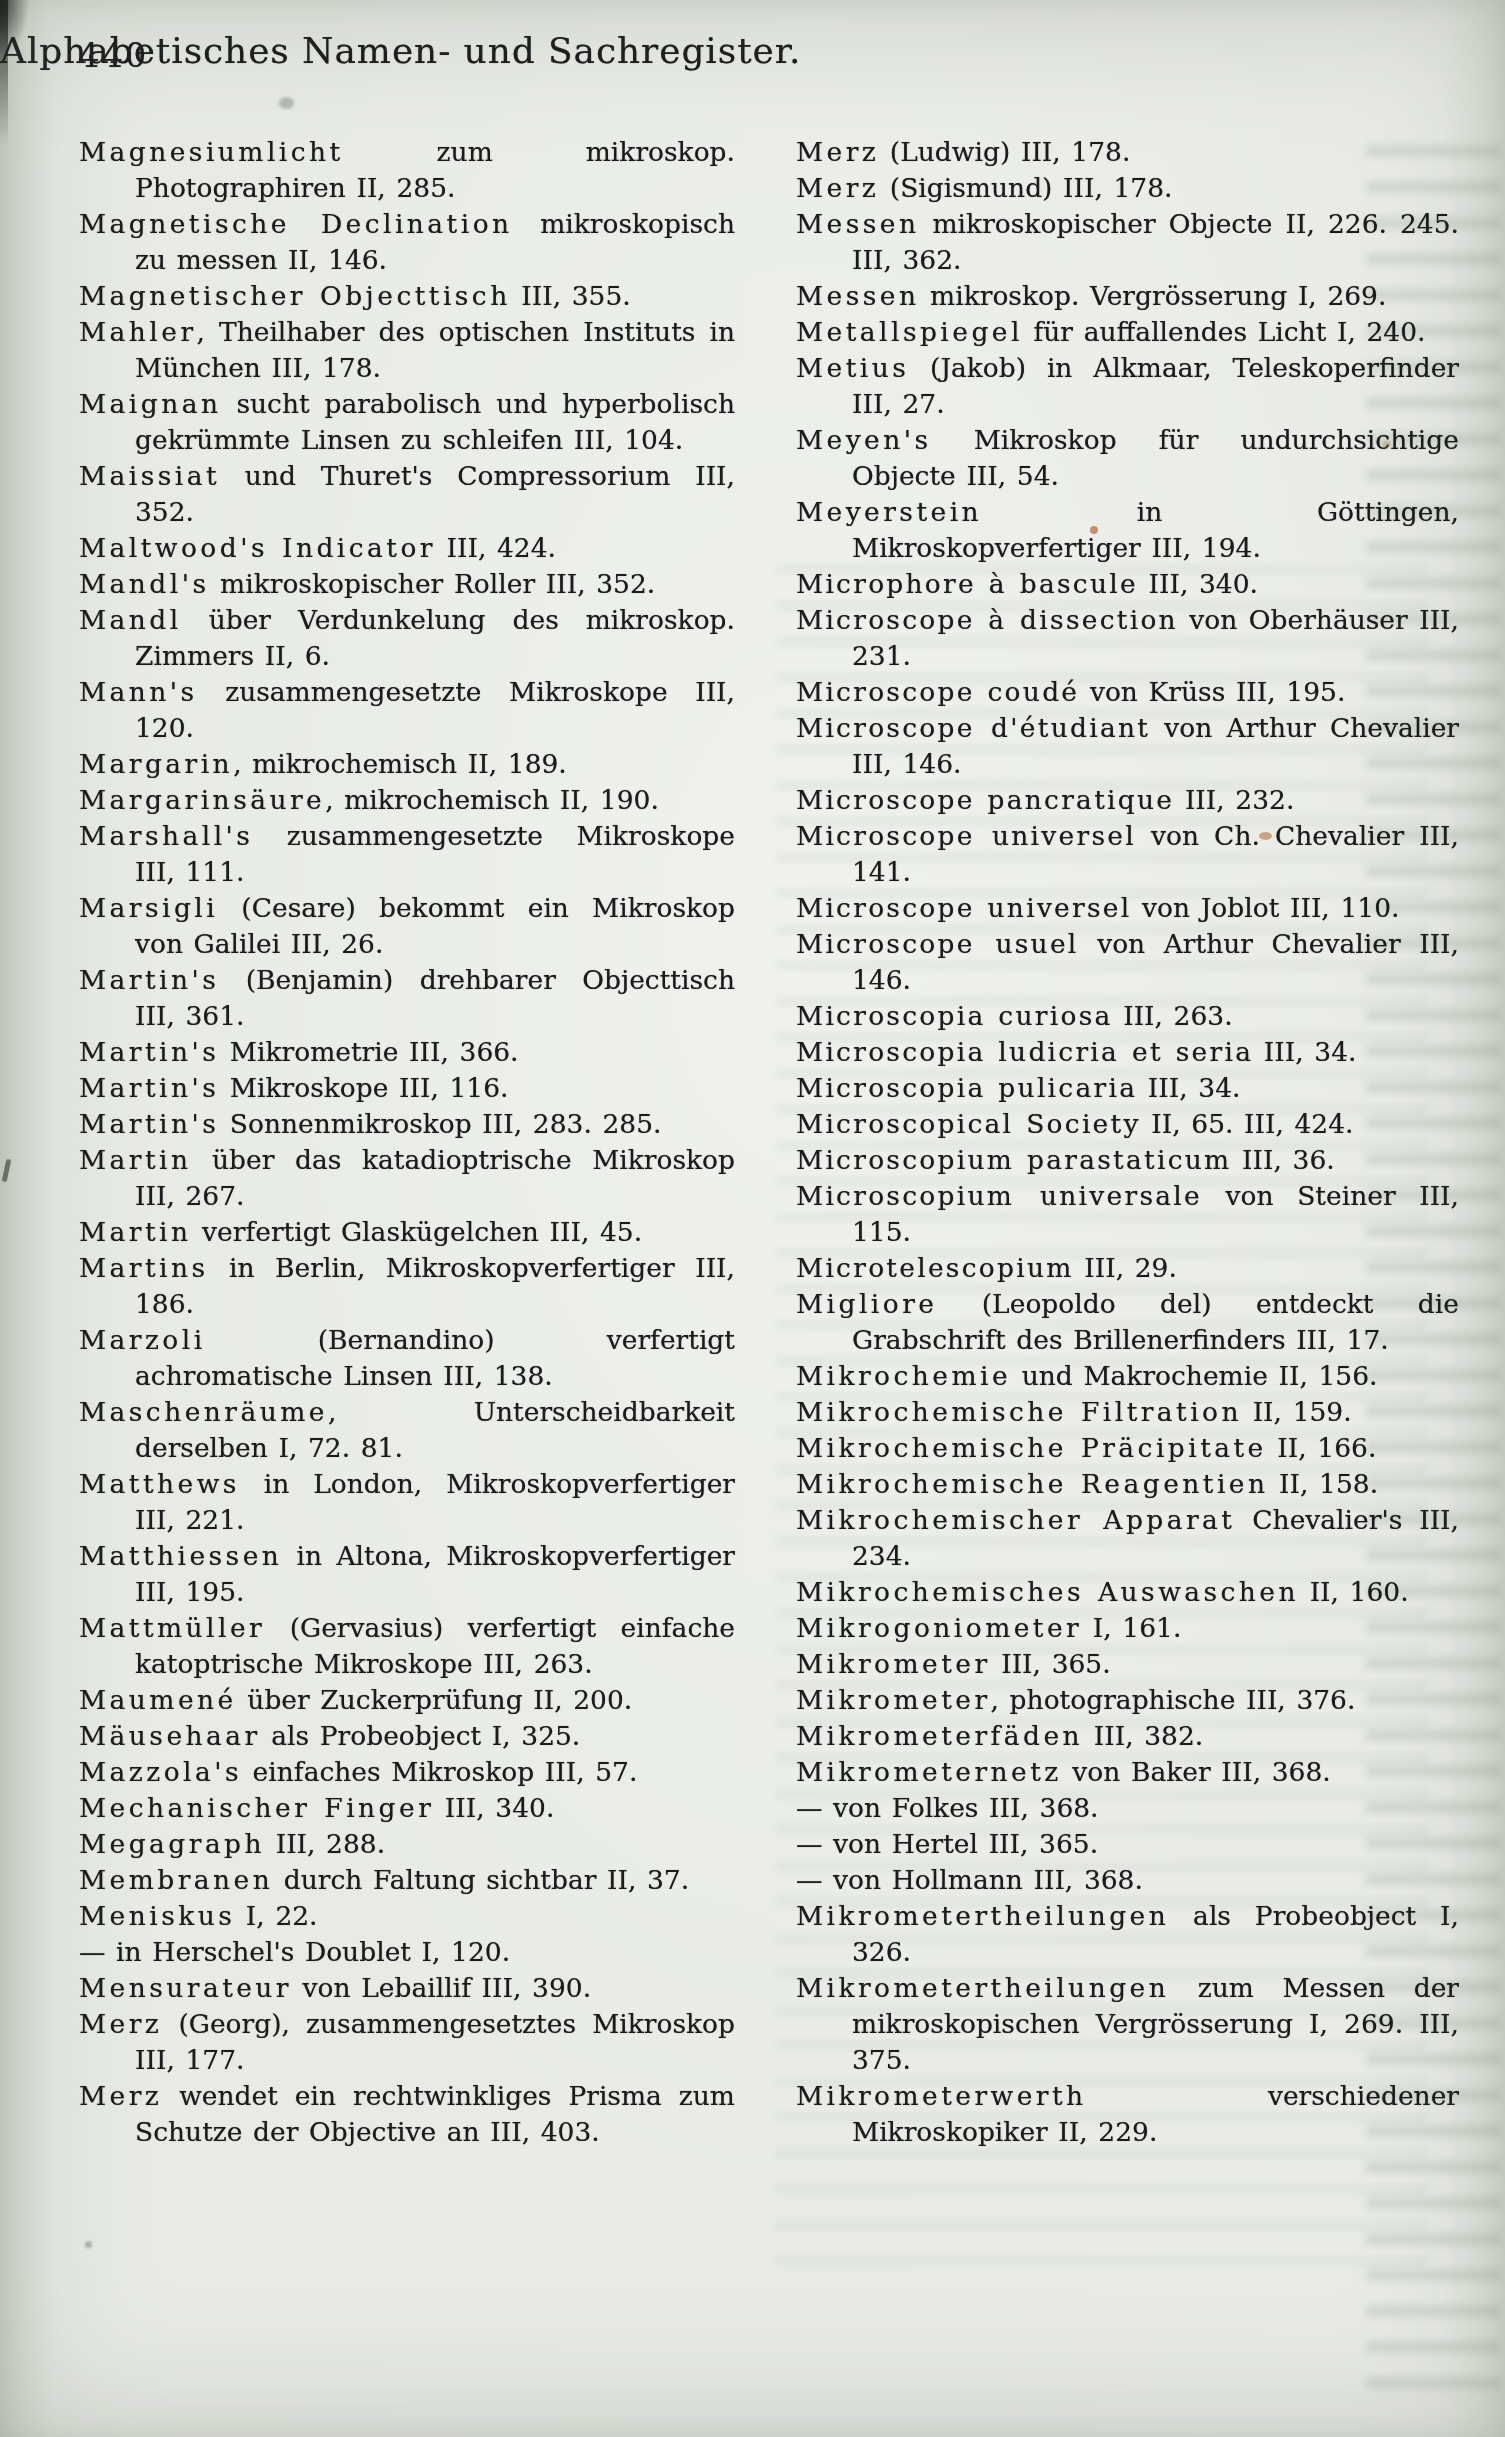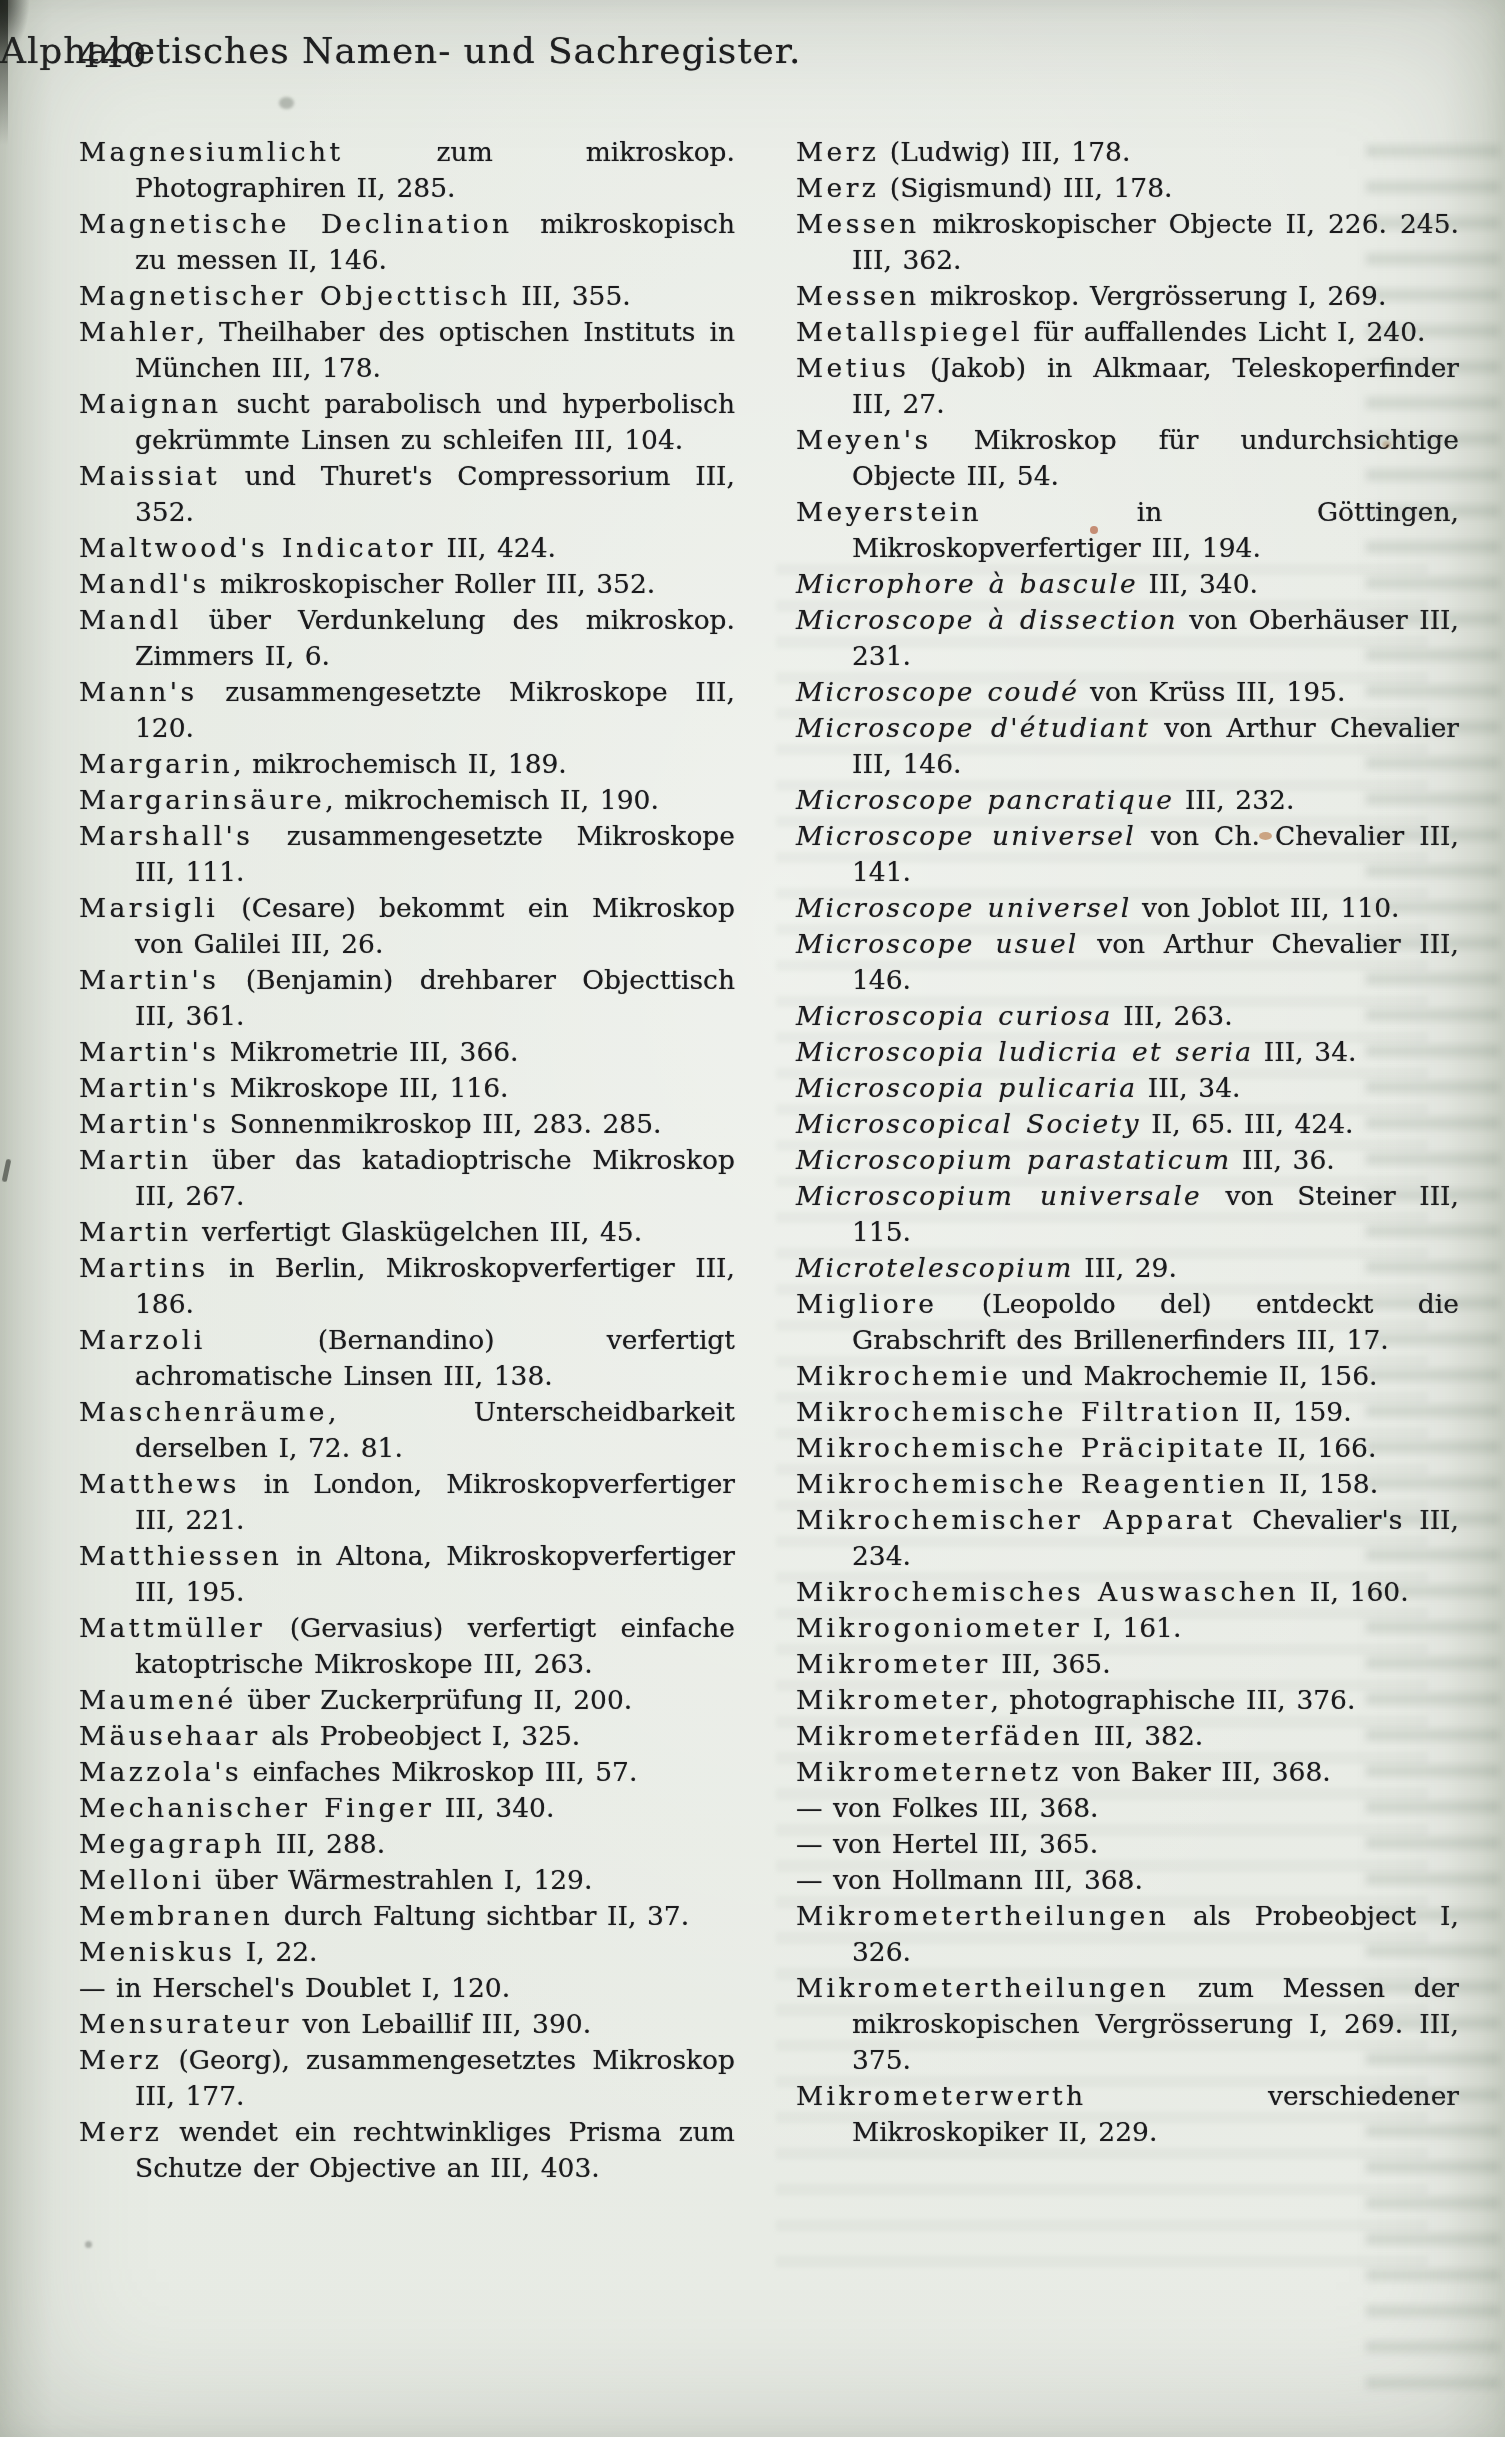--- a/index.html
+++ b/index.html
@@ -22,21 +22,21 @@
   .page-title{position:absolute;left:0;right:71px;top:30px;text-align:left;font-size:36px;
     letter-spacing:0.9px;text-shadow:0 0 0.9px rgba(25,25,30,0.6);}
   .page-number{text-shadow:0 0 0.9px rgba(25,25,30,0.6);text-align:right;}
   
   .col{position:absolute;top:134px;text-align:justify;font-size:26.5px;line-height:36px;}
   .col-left{left:79px;width:656px;}
   .col-right{left:796px;width:663px;}
   .entry{margin:0;padding-left:56px;text-indent:-56px;text-shadow:0 0 0.9px rgba(25,25,30,0.62);
     word-spacing:2.2px;}
   .entry .term{letter-spacing:0.13em;}
-  .entry.italic .term{font-style:italic;letter-spacing:0.085em;margin-top:36px;}
+  .entry.italic .term{letter-spacing:0.085em;margin-top:36px;}
   .entry.italic .rest{font-style:normal;}
   .entry.dash{padding-left:72px;text-indent:-56px;margin-left:-16px;}
   .entry.dash .term{letter-spacing:0;}
   
   .bleed-right{position:absolute;right:5.3px;top:145px;width:134px;height:2244px;
     background:repeating-linear-gradient(180deg, rgba(104,122,108,0.17) 0 12.3px, rgba(0,0,0,0) 12.3px 36px);
     filter:blur(3.5px);pointer-events:none;}
   .bleed-under{position:absolute;left:776px;top:564px;width:652px;height:1719px;
     background:repeating-linear-gradient(180deg, rgba(108,126,112,0.055) 0 11.5px, rgba(0,0,0,0) 11.5px 36px);
     filter:blur(2.6px);pointer-events:none;}
@@ -89,21 +89,20 @@
       <p class="entry"><span class="term">Marzoli</span><span class="rest"> (Bernandino) verfertigt achromatische Linsen III, 138.</span></p>
       <p class="entry"><span class="term">Maschenräume</span><span class="rest">, Unterscheidbarkeit derselben I, 72. 81.</span></p>
       <p class="entry"><span class="term">Matthews</span><span class="rest"> in London, Mikroskopverfertiger III, 221.</span></p>
       <p class="entry"><span class="term">Matthiessen</span><span class="rest"> in Altona, Mikroskopverfertiger III, 195.</span></p>
       <p class="entry"><span class="term">Mattmüller</span><span class="rest"> (Gervasius) verfertigt einfache katoptrische Mikroskope III, 263.</span></p>
       <p class="entry"><span class="term">Maumené</span><span class="rest"> über Zuckerprüfung II, 200.</span></p>
       <p class="entry"><span class="term">Mäusehaar</span><span class="rest"> als Probeobject I, 325.</span></p>
       <p class="entry"><span class="term">Mazzola's</span><span class="rest"> einfaches Mikroskop III, 57.</span></p>
       <p class="entry"><span class="term">Mechanischer Finger</span><span class="rest"> III, 340.</span></p>
       <p class="entry"><span class="term">Megagraph</span><span class="rest"> III, 288.</span></p>
-      <p class="entry"><span class="term">Melloni</span><span class="rest"> über Wärmestrahlen I, 129.</span></p>
       <p class="entry"><span class="term">Membranen</span><span class="rest"> durch Faltung sichtbar II, 37.</span></p>
       <p class="entry"><span class="term">Meniskus</span><span class="rest"> I, 22.</span></p>
       <p class="entry dash"><span class="term">—</span><span class="rest"> in Herschel's Doublet I, 120.</span></p>
       <p class="entry"><span class="term">Mensurateur</span><span class="rest"> von Lebaillif III, 390.</span></p>
       <p class="entry"><span class="term">Merz</span><span class="rest"> (Georg), zusammengesetztes Mikroskop III, 177.</span></p>
       <p class="entry"><span class="term">Merz</span><span class="rest"> wendet ein rechtwinkliges Prisma zum Schutze der Objective an III, 403.</span></p>
     </div>
   <div class="col col-right" id="col-right">
       <p class="entry"><span class="term">Merz</span><span class="rest"> (Ludwig) III, 178.</span></p>
       <p class="entry"><span class="term">Merz</span><span class="rest"> (Sigismund) III, 178.</span></p>

